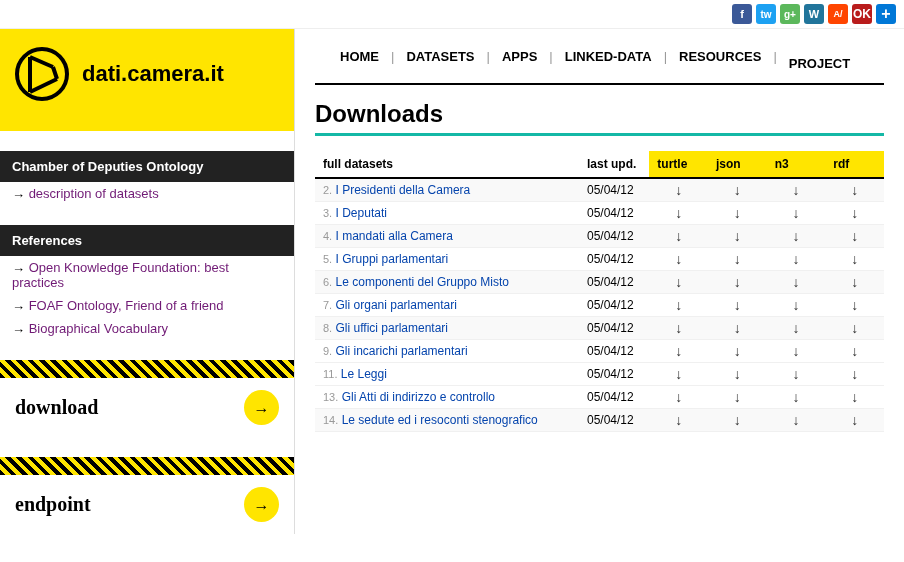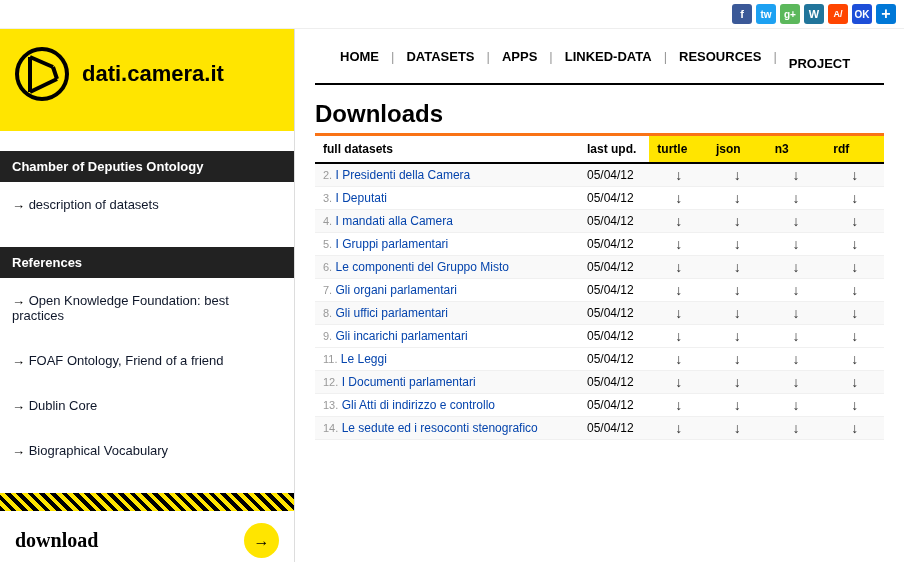--- a/index.html
+++ b/index.html
@@ -19,21 +19,21 @@
       display: inline-flex; align-items: center; justify-content: center;
       font-size: 11px; font-weight: bold; color: #fff;
       border-radius: 3px;
       cursor: pointer;
     }
     .si-fb { background: #3b5998; }
     .si-tw { background: #1da1f2; }
     .si-gn { background: #5cb85c; }
     .si-wp { background: #21759b; }
     .si-rd { background: #ff4500; }
-    .si-ok { background: #1d4ed8; font-size: 10px; }
+    .si-ok { background: #b91c1c; font-size: 12px; }
     .si-add { background: #0078d7; font-size: 16px; }
 
     
     .main-layout {
       display: flex;
       width: 904px;
     }
 
     
     .sidebar {
@@ -106,23 +106,23 @@
       background: #222;
       color: #fff;
       padding: 8px 12px;
       font-size: 13px;
       font-weight: bold;
       margin-top: 20px;
     }
 
     .sidebar-link {
       display: block;
-      color: #0f172a;
+      color: #701a75;
       text-decoration: none;
-      padding: 15px 12px;
+      padding: 4px 12px;
       font-size: 13px;
     }
 
     .sidebar-link-arrow::before {
       content: '→ ';
       color: #000;
     }
 
     .striped-bar {
       background: repeating-linear-gradient(
@@ -159,21 +159,22 @@
     
     .content {
       flex: 1;
       padding: 0 20px;
     }
 
     .content-title {
       font-size: 24px;
       font-weight: bold;
       padding: 15px 0 5px 0;
-      border-bottom: 3px solid #f97316;
+      border-bottom: 3px solid #14b8a6;
+      margin-bottom: 15px;
     }
 
     
     .data-table {
       width: 100%;
       border-collapse: collapse;
       font-size: 12px;
     }
     .data-table thead tr th {
       padding: 6px 8px;
@@ -252,21 +253,20 @@
     <div class="yellow-bar"></div>
 
     <div class="sidebar-content">
       <div class="sidebar-section-header">Chamber of Deputies Ontology</div>
       <a class="sidebar-link sidebar-link-arrow">description of datasets</a>
 
       <div class="sidebar-section-header">References</div>
 
       <a class="sidebar-link sidebar-link-arrow">Open Knowledge Foundation: best practices</a>
       <a class="sidebar-link sidebar-link-arrow">FOAF Ontology, Friend of a friend</a>
-      <a class="sidebar-link sidebar-link-arrow">Dublin Core</a>
       <a class="sidebar-link sidebar-link-arrow">Biographical Vocabulary</a>
 
       <div class="striped-bar"></div>
 
       <div class="sidebar-action">
         <span class="action-label">download</span>
         <div class="action-circle">→</div>
       </div>
 
       <div class="striped-bar"></div>
@@ -402,31 +402,20 @@
     <td>
       <span class="row-num">11.</span>
       <a class="dataset-name">Le Leggi</a>
     </td>
     <td class="td-date">05/04/12</td>
     <td class="td-dl"><span class="dl-arrow">↓</span></td>
     <td class="td-dl"><span class="dl-arrow">↓</span></td>
     <td class="td-dl"><span class="dl-arrow">↓</span></td>
     <td class="td-dl"><span class="dl-arrow">↓</span></td>
   </tr>
-          <tr style="background: rgb(249, 249, 249);">
-    <td>
-      <span class="row-num">12.</span>
-      <a class="dataset-name">I Documenti parlamentari</a>
-    </td>
-    <td class="td-date">05/04/12</td>
-    <td class="td-dl"><span class="dl-arrow">↓</span></td>
-    <td class="td-dl"><span class="dl-arrow">↓</span></td>
-    <td class="td-dl"><span class="dl-arrow">↓</span></td>
-    <td class="td-dl"><span class="dl-arrow">↓</span></td>
-  </tr>
           <tr style="background: rgb(255, 255, 255);">
     <td>
       <span class="row-num">13.</span>
       <a class="dataset-name">Gli Atti di indirizzo e controllo</a>
     </td>
     <td class="td-date">05/04/12</td>
     <td class="td-dl"><span class="dl-arrow">↓</span></td>
     <td class="td-dl"><span class="dl-arrow">↓</span></td>
     <td class="td-dl"><span class="dl-arrow">↓</span></td>
     <td class="td-dl"><span class="dl-arrow">↓</span></td>

